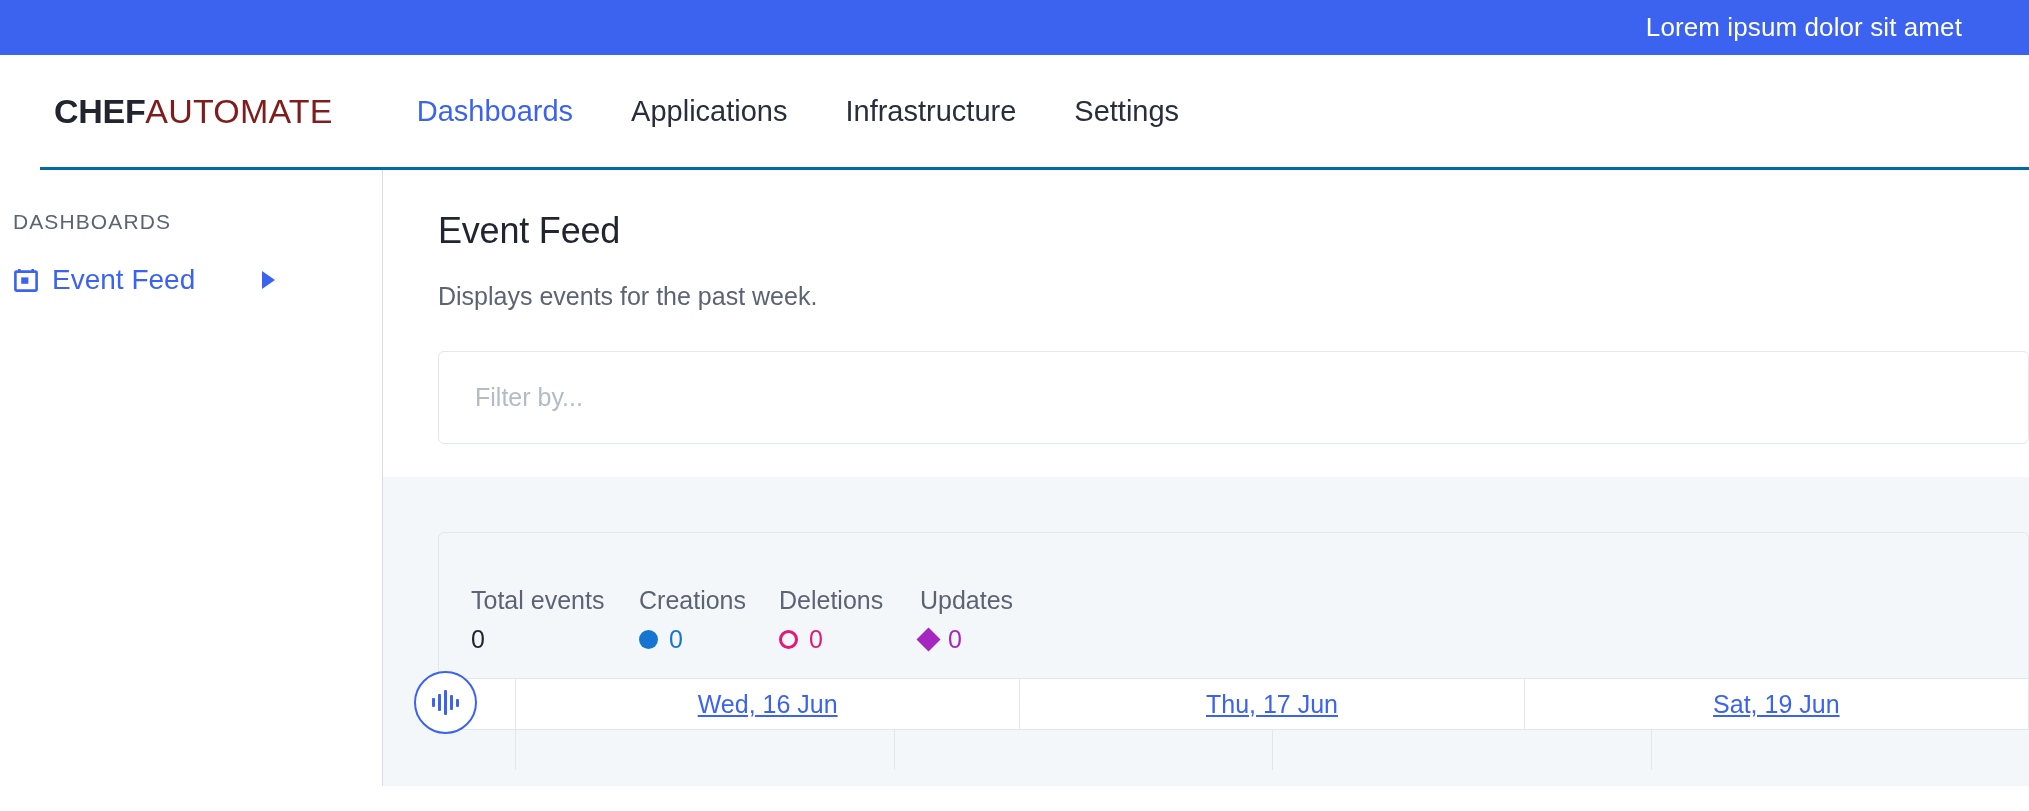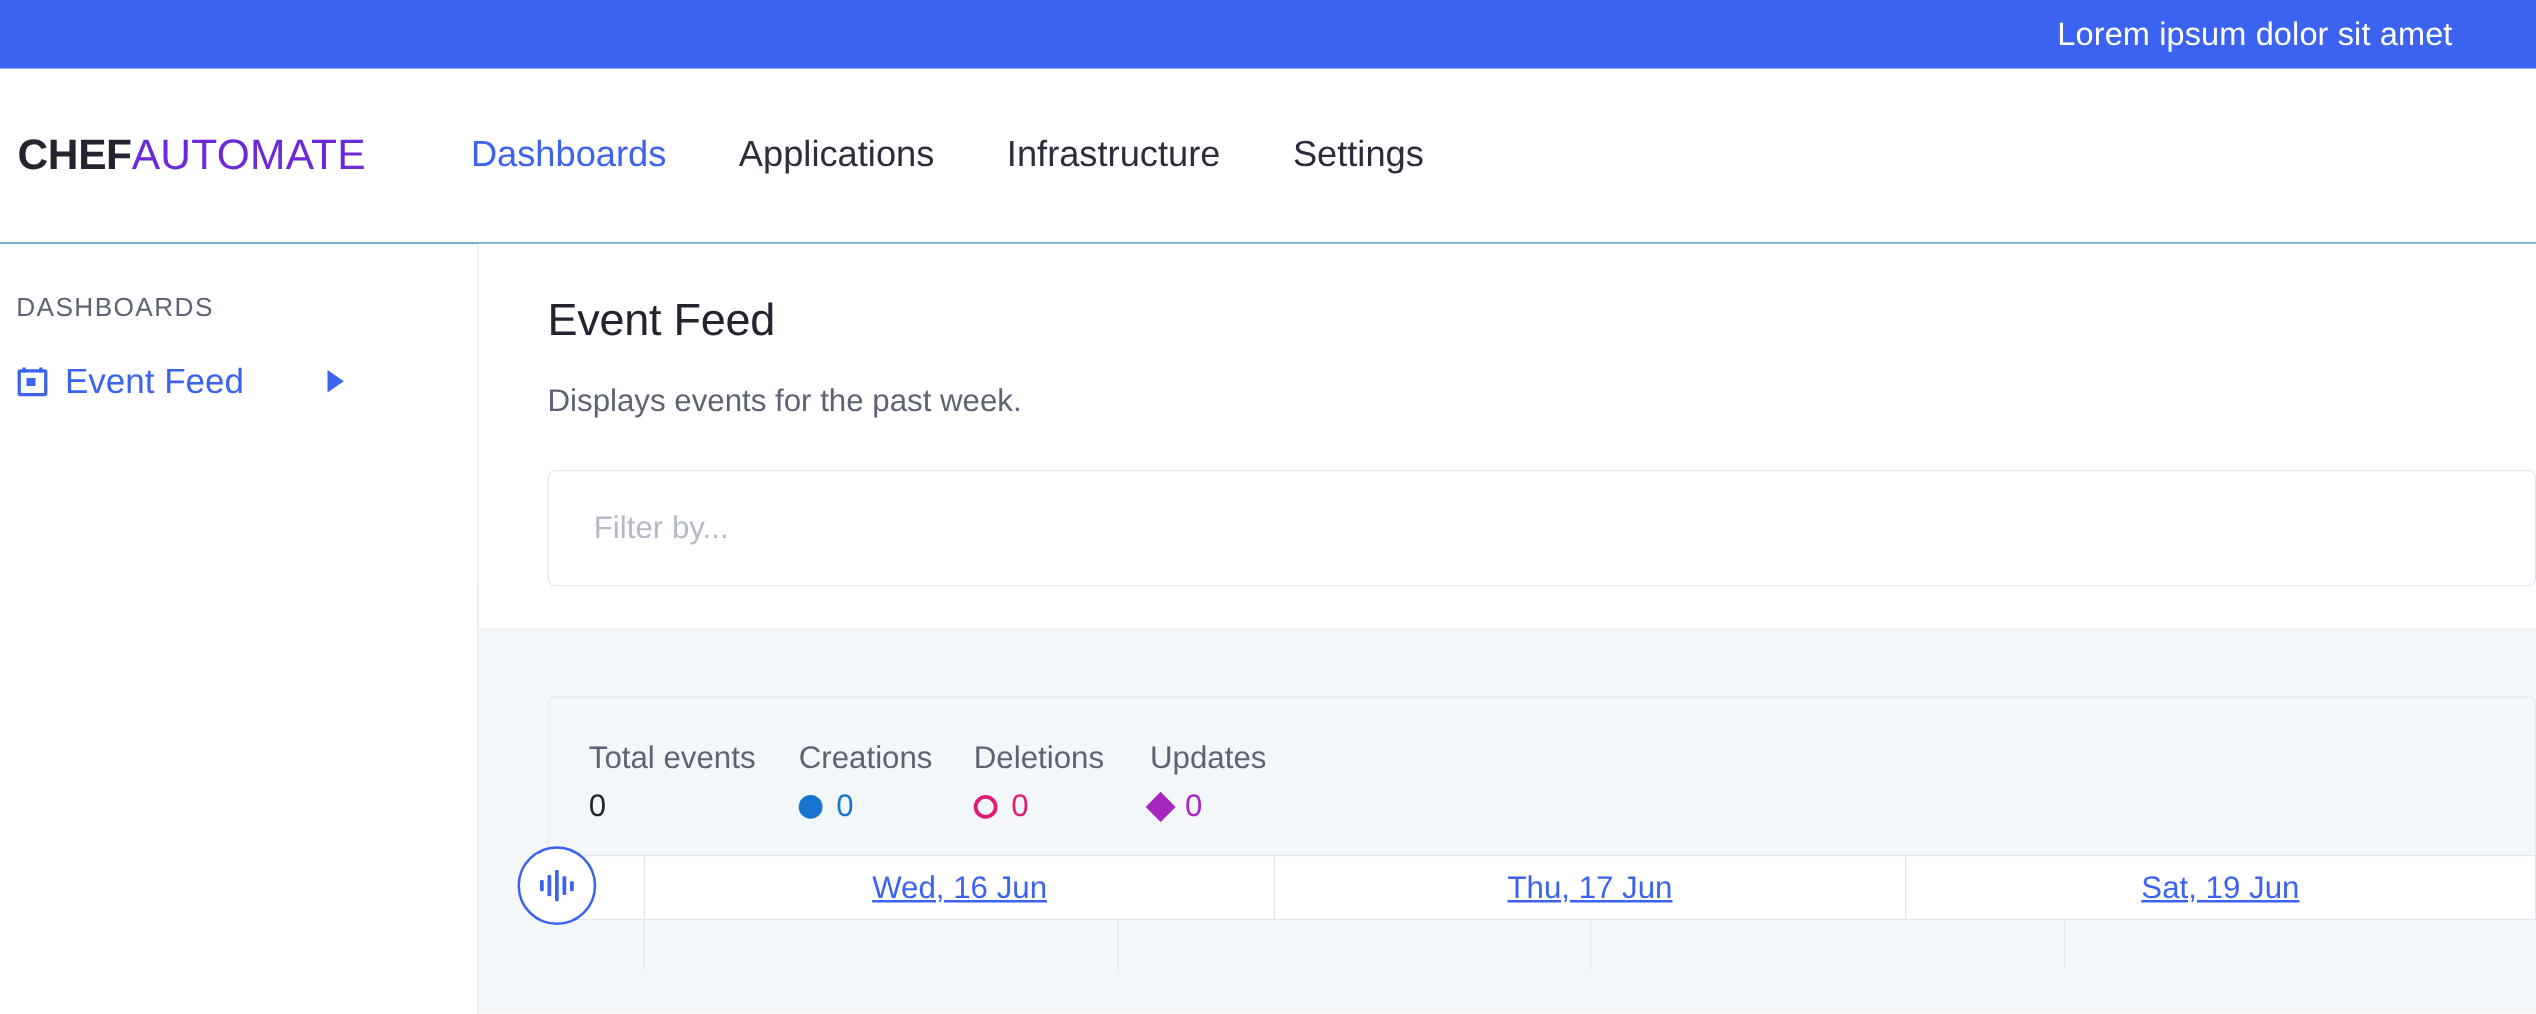--- a/index.html
+++ b/index.html
@@ -25,38 +25,39 @@
   .top-banner-text {
     color: #ffffff;
     font-size: 26px;
     font-weight: 400;
     letter-spacing: 0.1px;
     white-space: nowrap;
   }
 
   
   .navbar {
-    height: 140px;
+    height: 115px;
     background: #ffffff;
     display: flex;
     align-items: center;
     padding-left: 14px;
-    border-bottom: 1px solid #0369a1;
+    border-bottom: 3px solid #0369a1;
+    margin-left: 40px;
   }
   .logo {
     font-size: 34px;
     font-weight: 700;
     letter-spacing: -0.3px;
     white-space: nowrap;
     margin-right: 55px;
     display: flex;
     align-items: baseline;
   }
   .logo-chef { color: #22252F; font-weight: 700; }
-  .logo-automate { color: #6d28d9; font-weight: 400; letter-spacing: 0.2px; }
+  .logo-automate { color: #7f1d1d; font-weight: 400; letter-spacing: 0.2px; }
 
   .nav-items { display: flex; align-items: center; }
   .nav-item {
     font-size: 29px;
     color: #2A2D3C;
     padding: 0 29px;
     white-space: nowrap;
     cursor: pointer;
     font-weight: 400;
   }
@@ -160,21 +161,21 @@
     padding: 55px 0 0 55px;
     min-height: 0;
   }
 
   
   .stats-card {
     border: 1px solid #E3E6ED;
     border-bottom: none;
     border-radius: 6px 6px 0 0;
     background: #F4F7FA;
-    padding: 34px 0 24px 32px;
+    padding: 53px 0 24px 32px;
   }
   .stats-row { display: flex; align-items: flex-start; }
   .stat { margin-right: 0; }
   .stat-label {
     font-size: 25px;
     color: #5C6373;
     font-weight: 400;
     margin-bottom: 10px;
     white-space: nowrap;
   }

